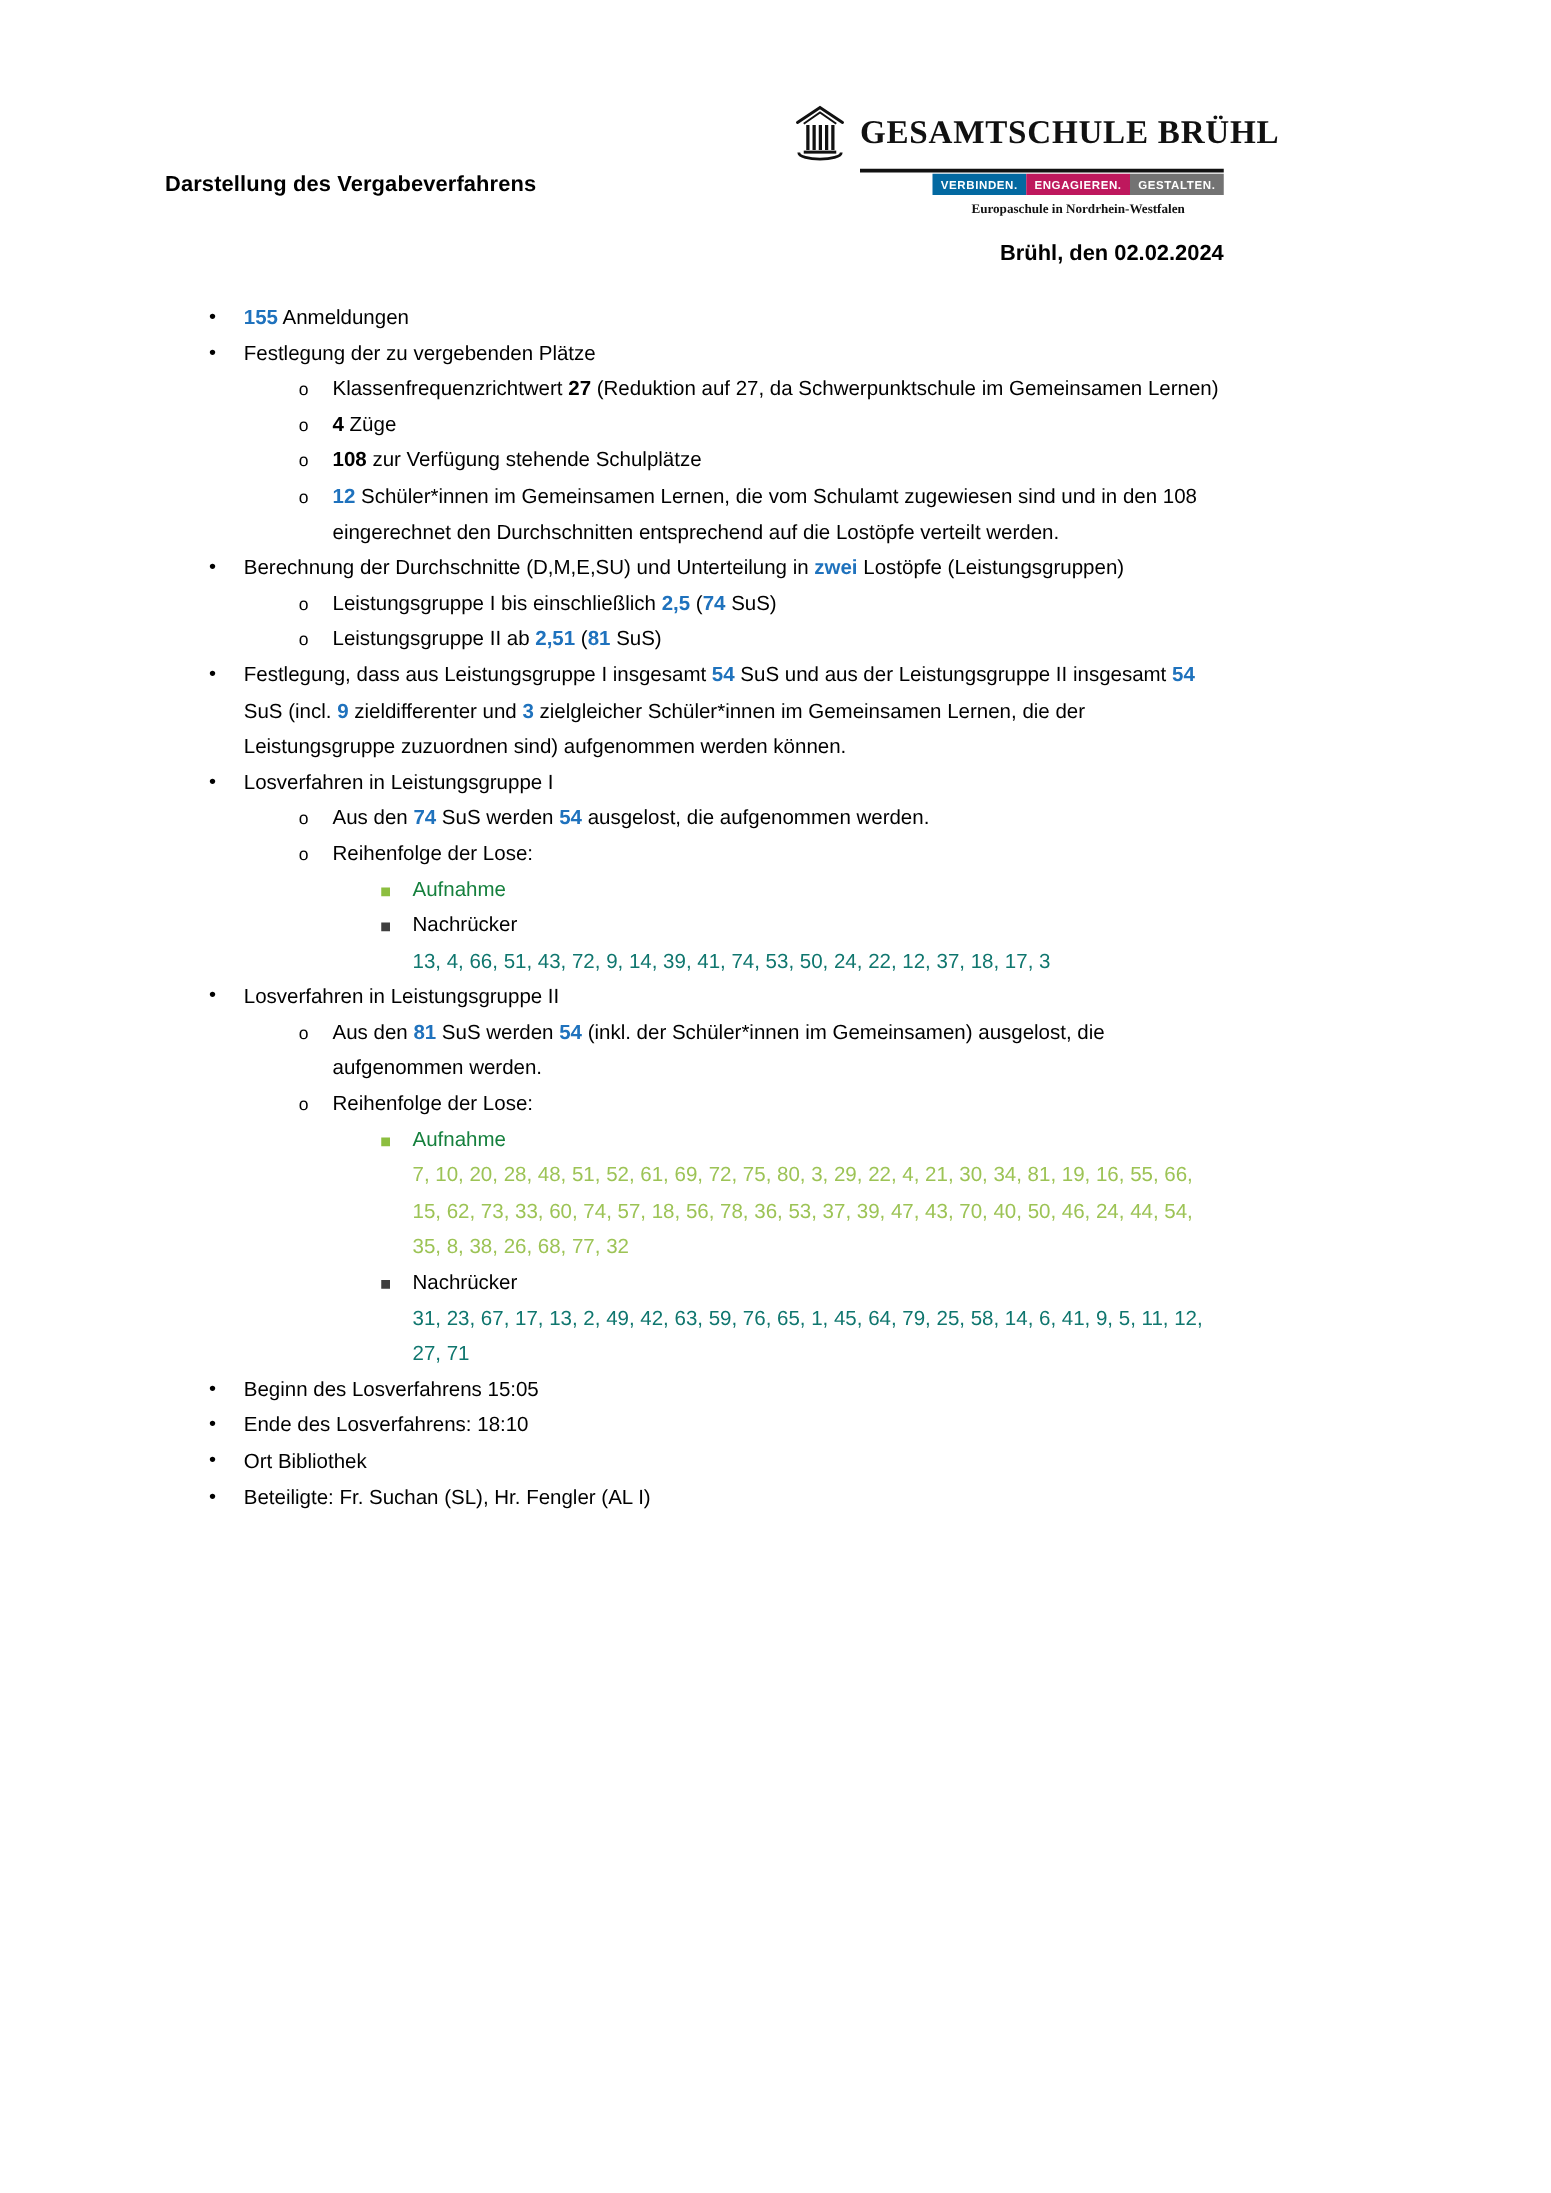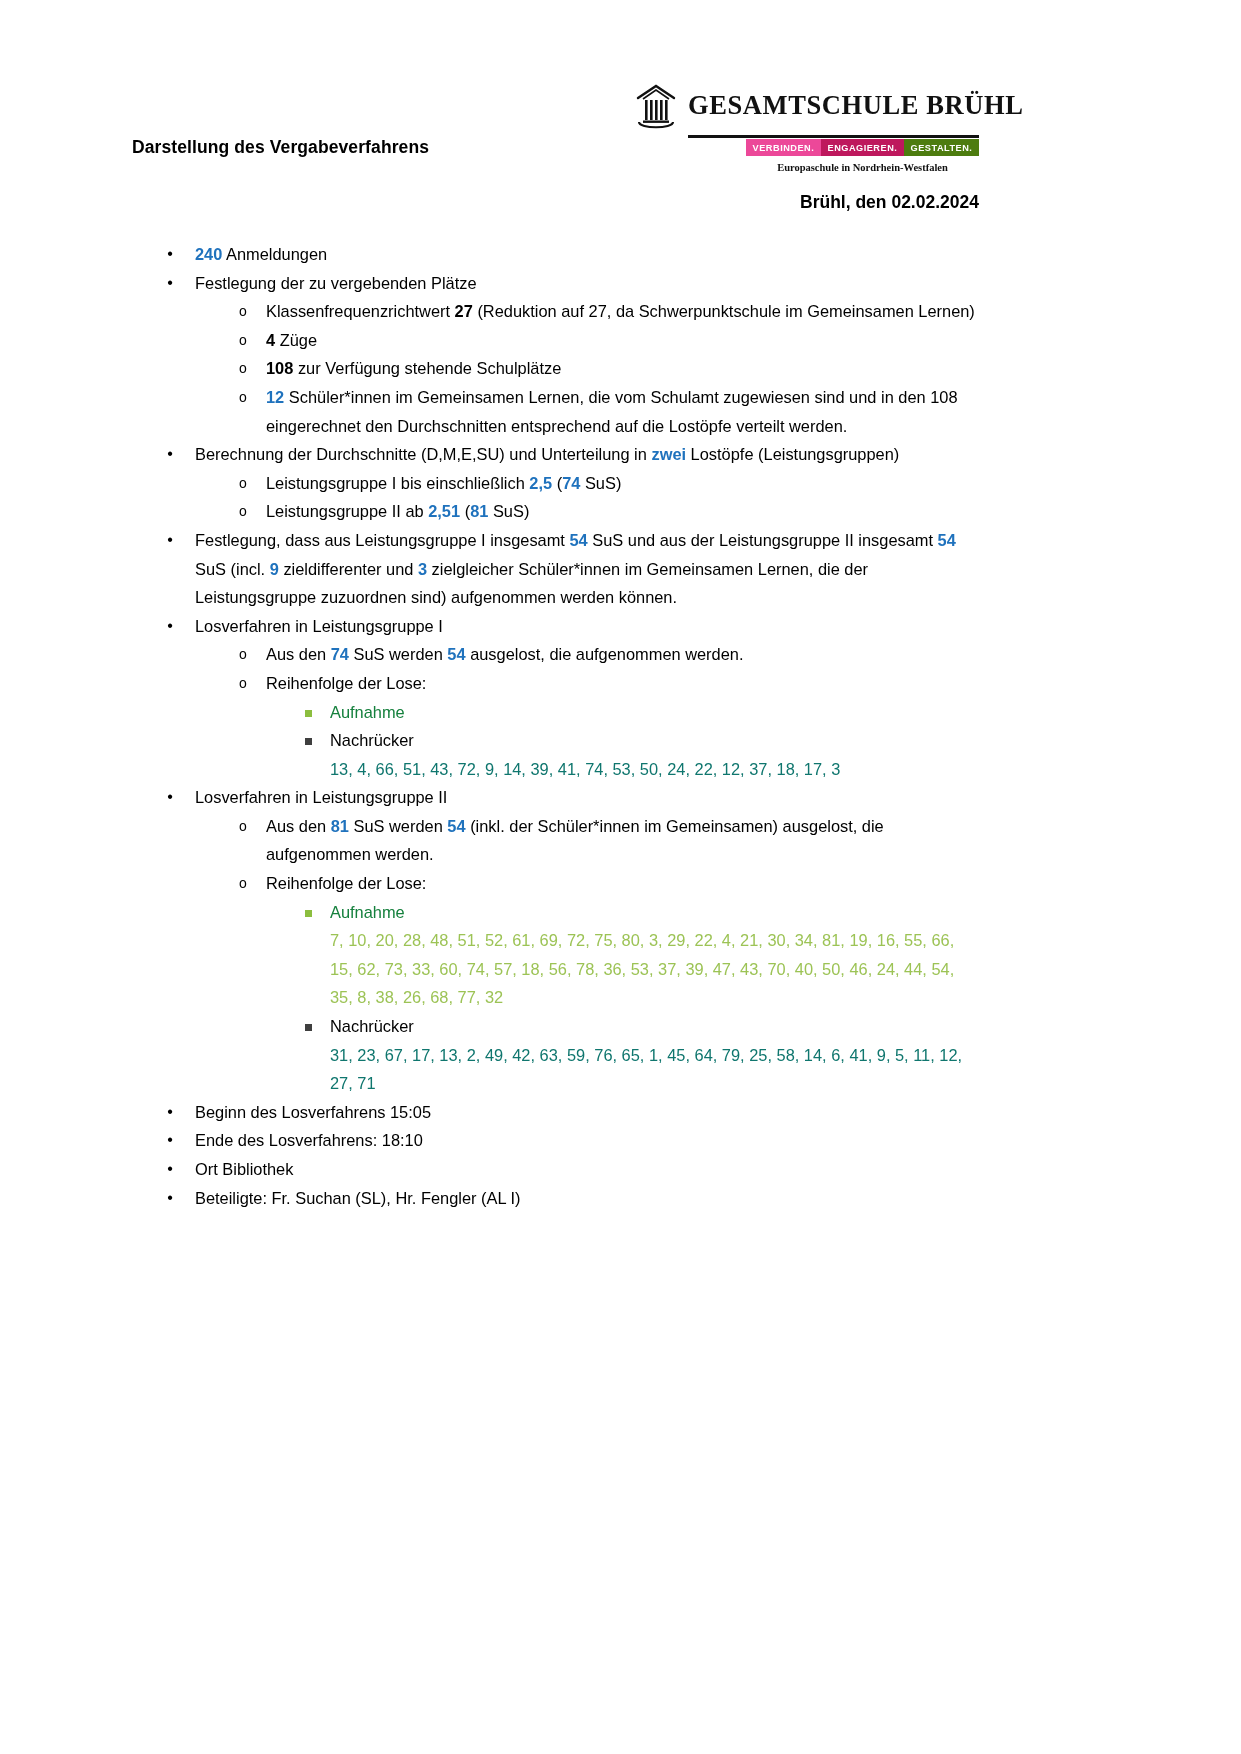--- a/index.html
+++ b/index.html
@@ -87,23 +87,23 @@
     flex: 1 1 auto;
     color: #ffffff;
     font-size: 9.2px;
     font-weight: bold;
     letter-spacing: 0.5px;
     display: flex;
     align-items: center;
     justify-content: center;
     font-family: "Liberation Sans", sans-serif;
   }
-  .bar-blue   { background: #ec4899; }
+  .bar-blue   { background: #0369a1; }
   .bar-yellow { background: #be185d; }
-  .bar-green  { background: #4d7c0f; }
+  .bar-green  { background: #737373; }
 
   .logo-sub {
     margin-top: 6px;
     margin-left: 112px;
     width: 233px;
     text-align: center;
     font-family: "Liberation Serif", serif;
     font-weight: bold;
     font-size: 10.5px;
     color: #111111;
@@ -233,21 +233,21 @@
       <div>Darstellung des Vergabeverfahrens</div>
     </div>
 
     <div class="date-line">Brühl, den 02.02.2024</div>
   </div>
 
   <div class="content">
 
     <div class="lvl1">
       <span class="bullet">•</span>
-      <span class="blue">240</span><span> Anmeldungen</span>
+      <span class="blue">155</span><span> Anmeldungen</span>
     </div>
 
     <div class="lvl1">
       <span class="bullet">•</span>
       <span>Festlegung der zu vergebenden Plätze</span>
     </div>
 
     <div class="lvl2">
       <span class="bullet">o</span>
       <span>Klassenfrequenzrichtwert </span><span class="bold">27</span><span> (Reduktion auf 27, da Schwerpunktschule im Gemeinsamen Lernen)</span>

